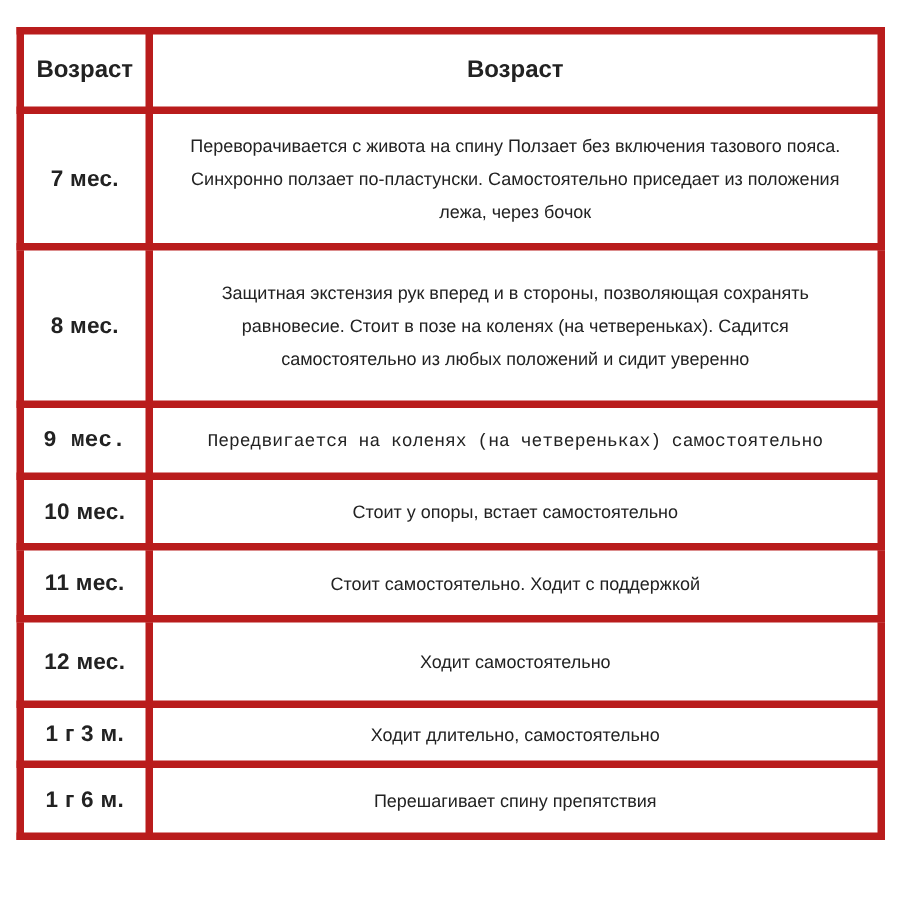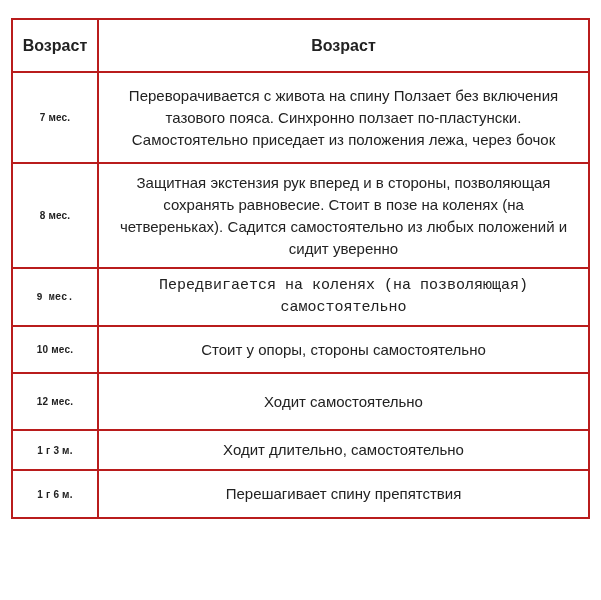--- a/index.html
+++ b/index.html
@@ -20,40 +20,40 @@
   }
   table.skills-table {
     width: 579px;
     border-collapse: collapse;
     table-layout: fixed;
     background: #ffffff;
   }
   table.skills-table col.age-col   { width: 86px; }
   table.skills-table td,
   table.skills-table th {
-    border: 2px solid #b91c1c;
+    border: 5px solid #b91c1c;
     color: #222222;
     text-align: center;
     vertical-align: middle;
     background: #ffffff;
   }
   th.header-cell {
     font-size: 16px;
     font-weight: bold;
     color: #1a1a1a;
   }
   td.age-cell {
-    font-size: 10px;
+    font-size: 15px;
     font-weight: bold;
     color: #1a1a1a;
     padding: 4px 4px;
     letter-spacing: 0.2px;
   }
   td.skills-cell {
-    font-size: 15px;
+    font-size: 12px;
     font-weight: normal;
     line-height: 22px;
     padding: 6px 16px;
     color: #2a2a2a;
   }
   
   tr.r-header { height: 53px; }
   tr.r-0 { height: 91px; }
   tr.r-1 { height: 105px; }
   tr.r-2 { height: 48px; font-family: Liberation Mono, monospace; }
@@ -82,25 +82,29 @@
       <tr class="r-0">
         <td class="age-cell">7 мес.</td>
         <td class="skills-cell">Переворачивается с живота на спину Ползает без включения тазового пояса. Синхронно ползает по-пластунски. Самостоятельно приседает из положения лежа, через бочок</td>
       </tr>
       <tr class="r-1">
         <td class="age-cell">8 мес.</td>
         <td class="skills-cell">Защитная экстензия рук вперед и в стороны, позволяющая сохранять равновесие. Стоит в позе на коленях (на четвереньках). Садится самостоятельно из любых положений и сидит уверенно</td>
       </tr>
       <tr class="r-2">
         <td class="age-cell">9 мес.</td>
-        <td class="skills-cell">Передвигается на коленях (на позволяющая) самостоятельно</td>
+        <td class="skills-cell">Передвигается на коленях (на четвереньках) самостоятельно</td>
       </tr>
       <tr class="r-3">
         <td class="age-cell">10 мес.</td>
-        <td class="skills-cell">Стоит у опоры, стороны самостоятельно</td>
+        <td class="skills-cell">Стоит у опоры, встает самостоятельно</td>
+      </tr>
+      <tr class="r-4">
+        <td class="age-cell">11 мес.</td>
+        <td class="skills-cell">Стоит самостоятельно. Ходит с поддержкой</td>
       </tr>
       <tr class="r-5">
         <td class="age-cell">12 мес.</td>
         <td class="skills-cell">Ходит самостоятельно</td>
       </tr>
       <tr class="r-6">
         <td class="age-cell">1 г 3 м.</td>
         <td class="skills-cell">Ходит длительно, самостоятельно</td>
       </tr>
       <tr class="r-7">

